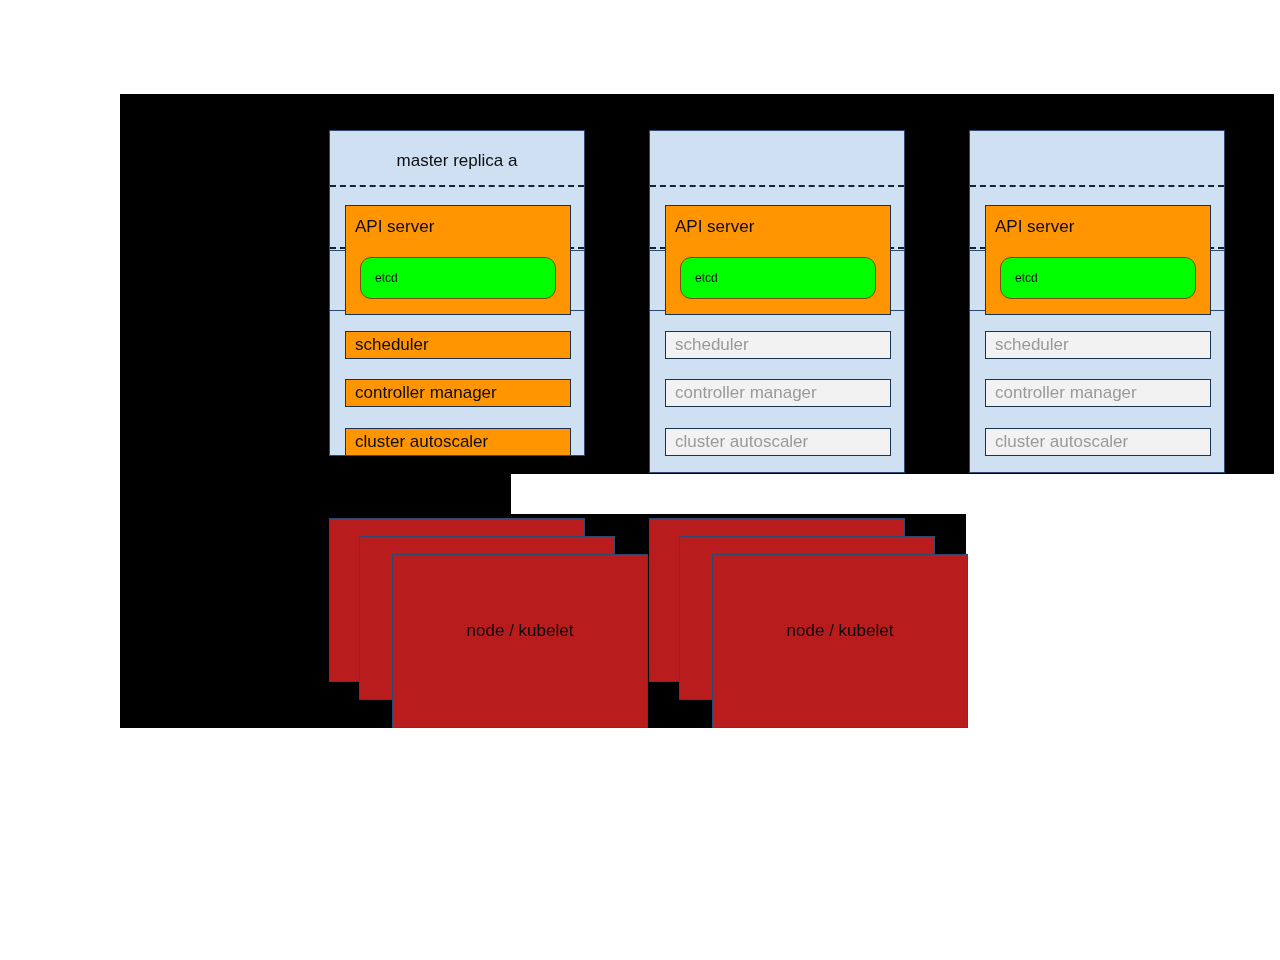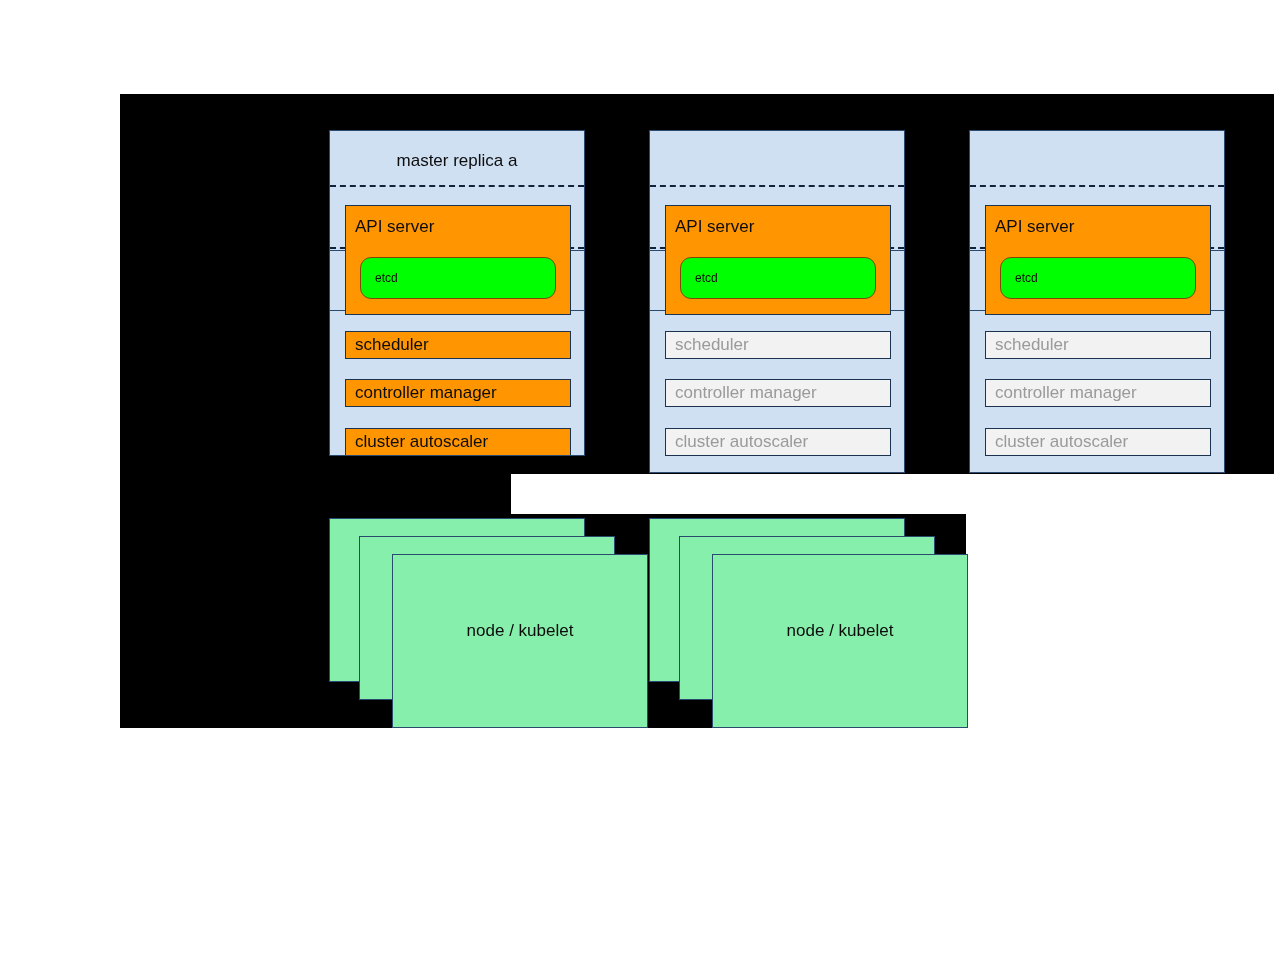--- a/index.html
+++ b/index.html
@@ -97,21 +97,21 @@
     display: flex;
     align-items: center;
     font-size: 12px;
     color: #0d0d0d;
     padding-left: 14px;
   }
 
   
   .nodecard {
     position: absolute;
-    background: #86efac;
+    background: #b91c1c;
     border: 1px solid #2b4a6f;
     box-sizing: border-box;
   }
   .nodecard.front {
     display: flex;
     align-items: flex-start;
     justify-content: center;
   }
   .node-label {
     font-size: 17px;

